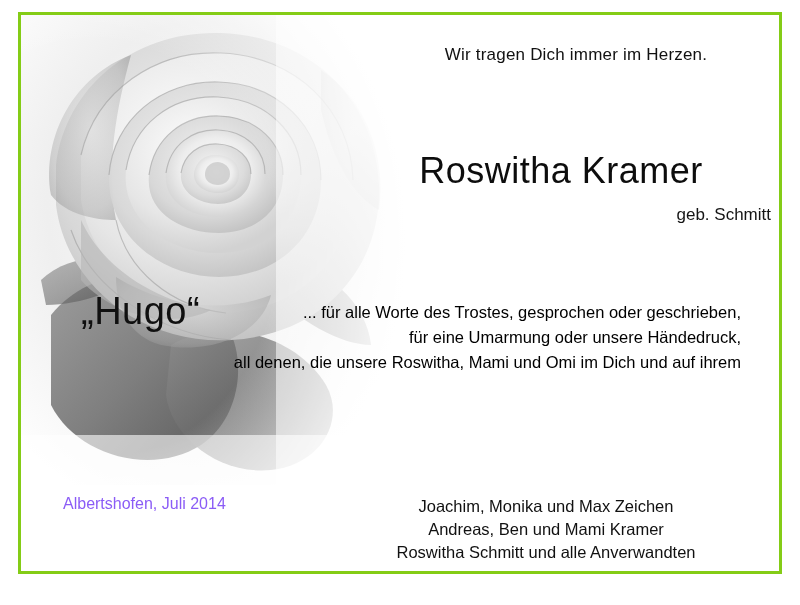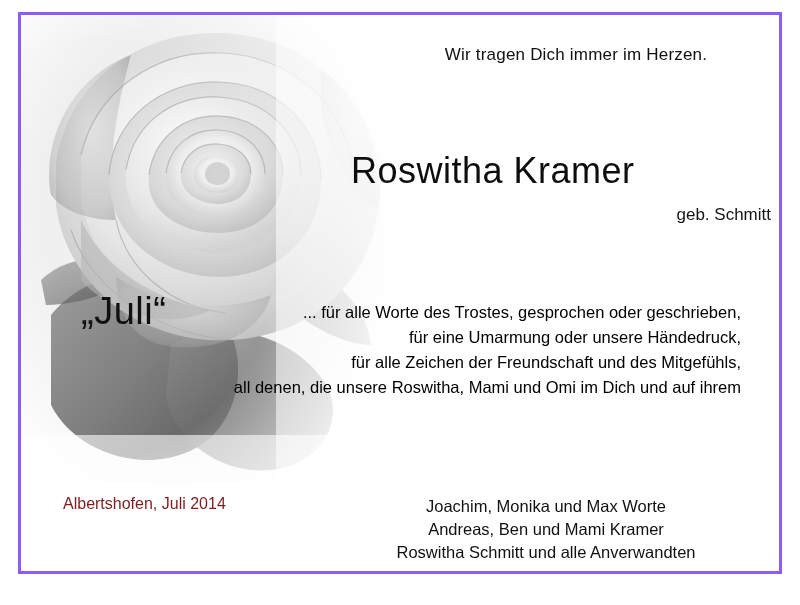--- a/index.html
+++ b/index.html
@@ -23,21 +23,21 @@
     box-sizing: border-box;
   }
 
   
   .frame {
     position: absolute;
     left: 18px;
     top: 12px;
     width: 764px;
     height: 562px;
-    border: 3px solid #8b5cf6;
+    border: 3px solid #84cc16;
     box-sizing: border-box;
     background: #ffffff;
     overflow: hidden;
   }
 
   
   .rose-art {
     position: absolute;
     left: 0px;
     top: 0px;
@@ -68,21 +68,21 @@
     font-size: 17px;
     color: #111;
     letter-spacing: 0.2px;
   }
 
   .deceased-name {
     position: absolute;
     left: 330px;
     top: 135px;
     width: 420px;
-    text-align: left;
+    text-align: center;
     font-size: 36px;
     font-weight: 400;
     color: #0d0d0d;
     letter-spacing: 0.5px;
     white-space: nowrap;
   }
 
   .maiden-name {
     position: absolute;
     left: 330px;
@@ -115,21 +115,21 @@
   }
   .thanks-block .first-line {
     padding-left: 105px;
   }
 
   .place-date {
     position: absolute;
     left: 42px;
     top: 480px;
     font-size: 16px;
-    color: #7f1d1d;
+    color: #8b5cf6;
   }
 
   .family {
     position: absolute;
     left: 330px;
     top: 480px;
     width: 390px;
     text-align: center;
     font-size: 16.5px;
     line-height: 23px;
@@ -224,32 +224,31 @@
     </div>
 
     <div class="content">
 
       <div class="motto">Wir tragen Dich immer im Herzen.</div>
 
       <div class="deceased-name">Roswitha Kramer</div>
 
       <div class="maiden-name">geb. Schmitt</div>
 
-      <div class="danke">„Juli“</div>
+      <div class="danke">„Hugo“</div>
 
       <div class="thanks-block">
         <div class="first-line">... für alle Worte des Trostes, gesprochen oder geschrieben,</div>
         <div>für eine Umarmung oder unsere Händedruck,</div>
-        <div>für alle Zeichen der Freundschaft und des Mitgefühls,</div>
         <div>all denen, die unsere Roswitha, Mami und Omi im Dich und auf ihrem</div>
       </div>
 
       <div class="place-date">Albertshofen, Juli 2014</div>
 
       <div class="family">
-        <div>Joachim, Monika und Max Worte</div>
+        <div>Joachim, Monika und Max Zeichen</div>
         <div>Andreas, Ben und Mami Kramer</div>
         <div>Roswitha Schmitt und alle Anverwandten</div>
       </div>
 
     </div>
   </div>
 </div>
 
 </body></html>

